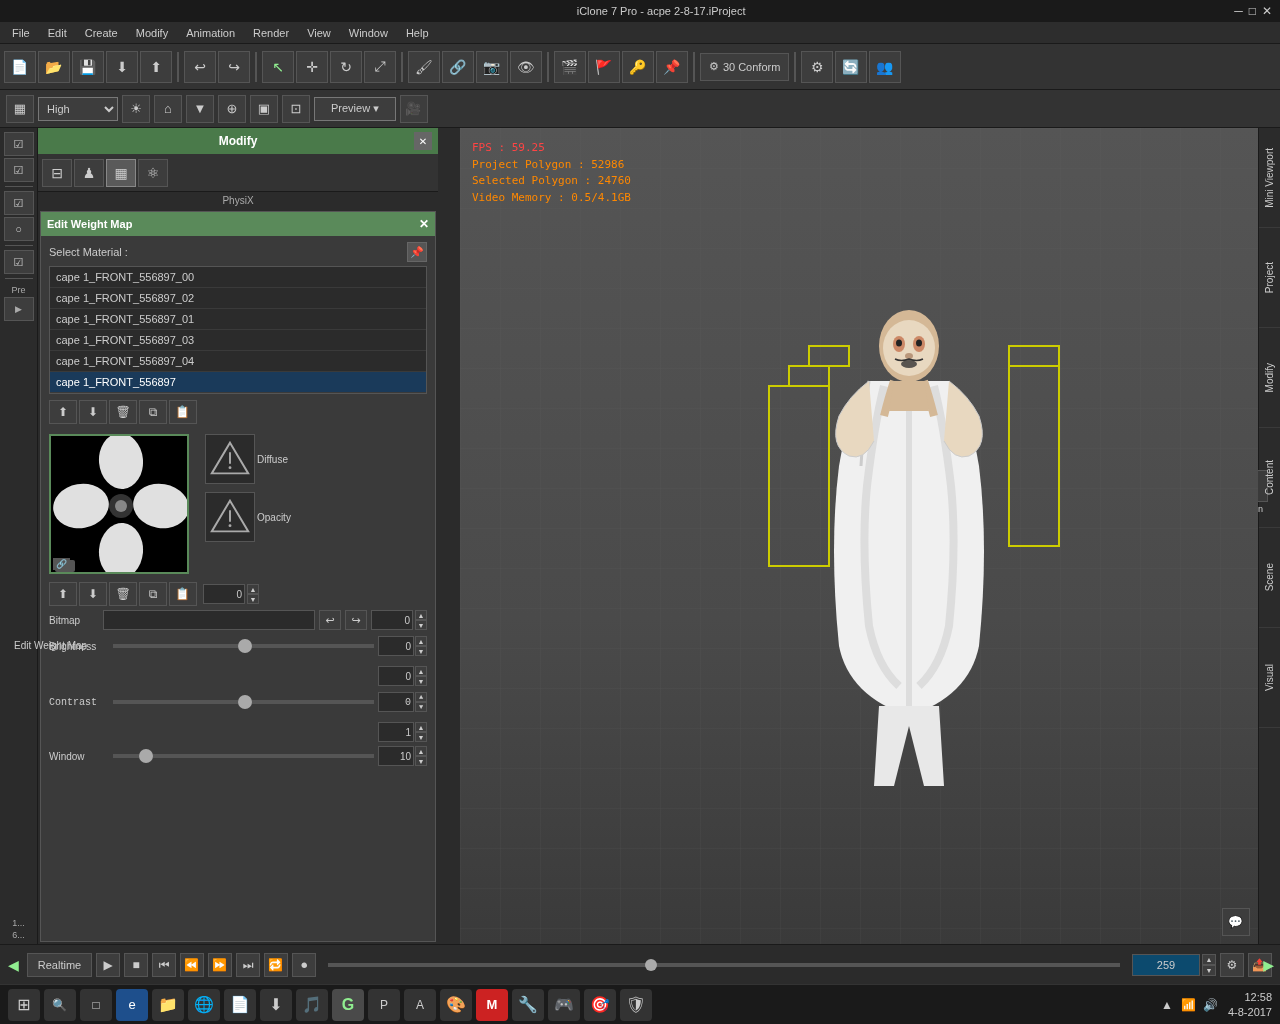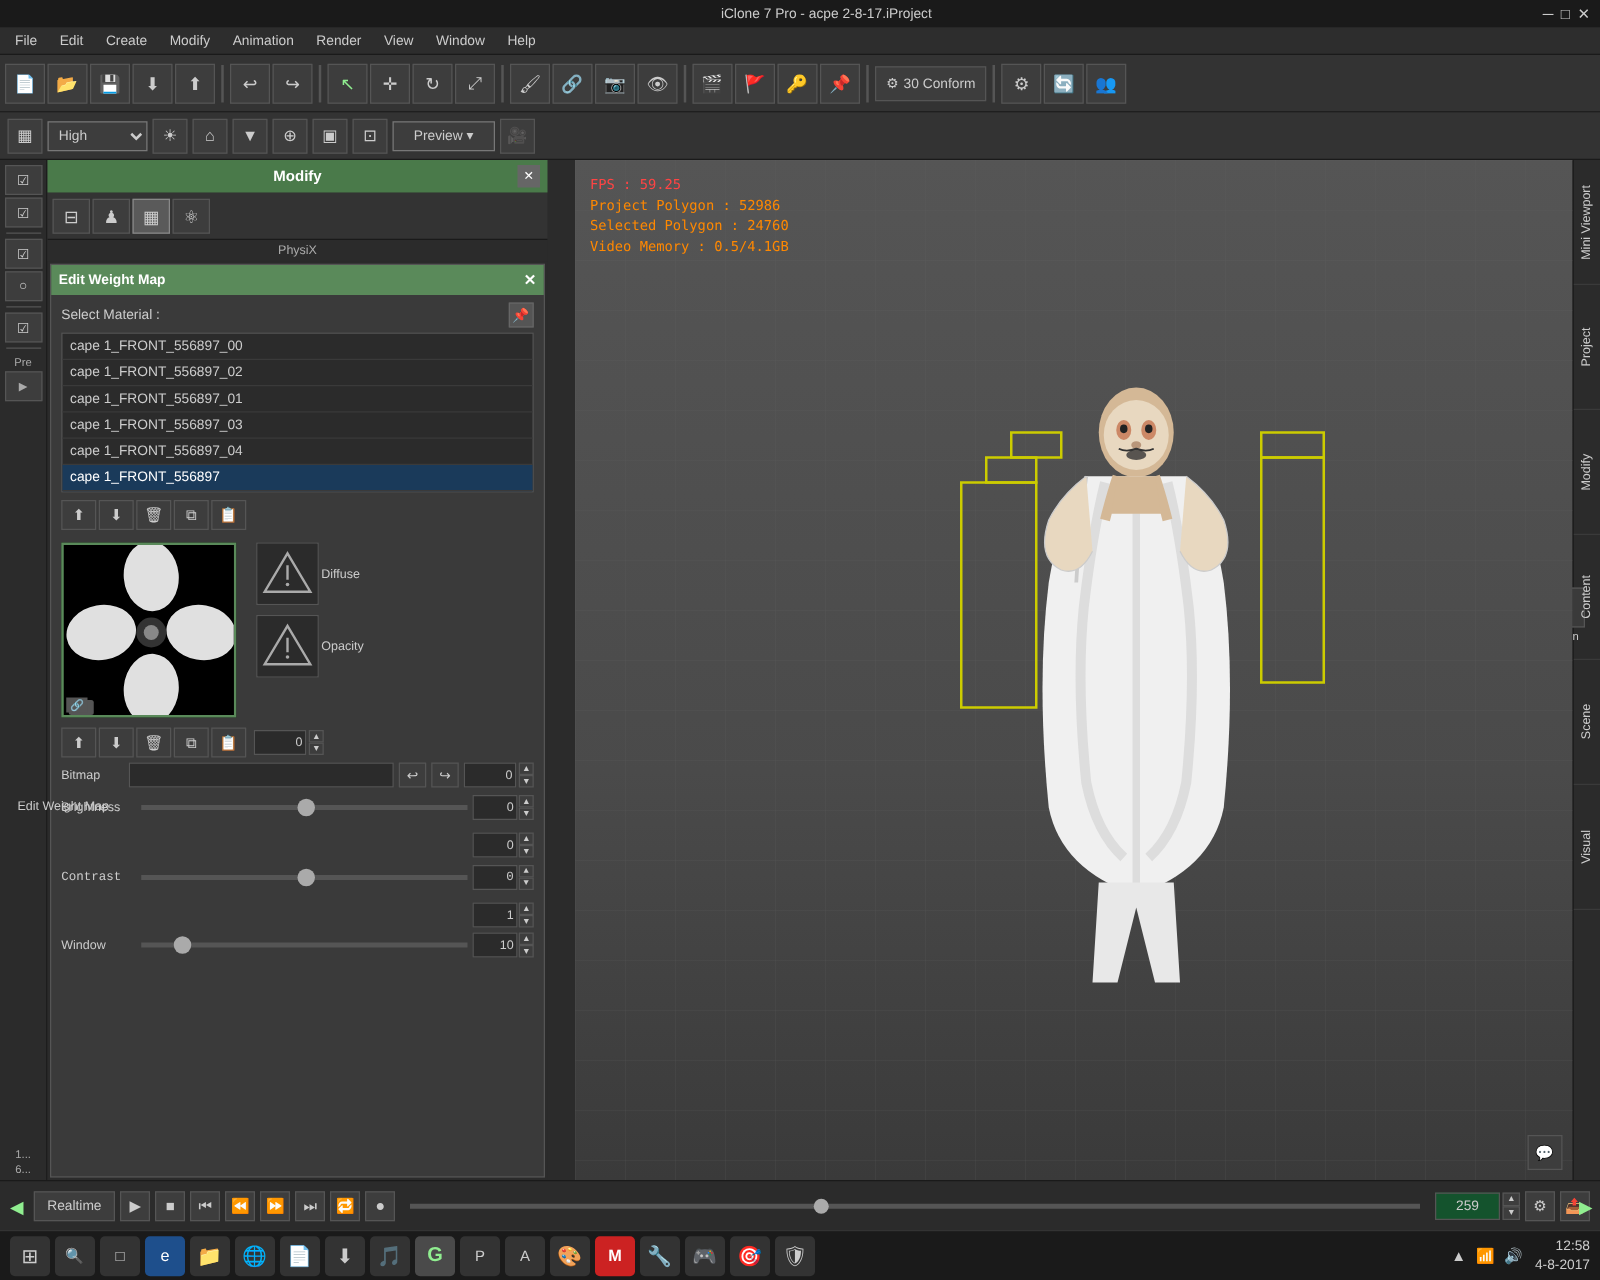--- a/index.html
+++ b/index.html
@@ -94,21 +94,21 @@
     
     #stats { position: absolute; top: 12px; left: 12px; color: #ff4444; font-size: 11px; font-family: monospace; line-height: 1.5; }
     #stats .fps { color: #ff4444; }
     #stats .poly { color: #ff8800; }
 
     
     #bottom-bar { height: 40px; background: #2b2b2b; display: flex; align-items: center; padding: 0 8px; gap: 4px; border-top: 1px solid #1a1a1a; position: relative; }
     .play-btn { width: 24px; height: 24px; background: #3d3d3d; border: 1px solid #555; color: #ccc; cursor: pointer; display: flex; align-items: center; justify-content: center; font-size: 12px; }
     .timeline-slider { flex: 1; height: 4px; background: #555; position: relative; margin: 0 8px; }
     .timeline-thumb { width: 12px; height: 12px; background: #aaa; border-radius: 50%; position: absolute; top: -4px; left: 40%; cursor: pointer; }
-    .frame-input { width: 52px; height: 22px; background: #14532d; border: 1px solid #555; color: #ccc; font-size: 11px; text-align: center; }
+    .frame-input { width: 68px; height: 22px; background: #0c4a6e; border: 1px solid #555; color: #ccc; font-size: 11px; text-align: center; }
     .frame-arrows { display: flex; flex-direction: column; }
     .frame-arrow { width: 14px; height: 11px; background: #3d3d3d; border: 1px solid #555; display: flex; align-items: center; justify-content: center; cursor: pointer; font-size: 7px; color: #ccc; }
     .realtime-btn { background: #3d3d3d; border: 1px solid #555; color: #ccc; padding: 3px 10px; cursor: pointer; font-size: 11px; height: 24px; }
 
     
     #taskbar { height: 40px; background: #1a1a1a; display: flex; align-items: center; padding: 0 8px; gap: 4px; border-top: 1px solid #333; position: absolute; bottom: 0; left: 0; right: 0; }
     .taskbar-btn { width: 32px; height: 32px; background: #333; border-radius: 4px; display: flex; align-items: center; justify-content: center; cursor: pointer; font-size: 16px; }
     .taskbar-right { margin-left: auto; display: flex; align-items: center; gap: 8px; }
     .clock { font-size: 11px; color: #ccc; text-align: right; line-height: 1.3; }
     .sys-icons { display: flex; gap: 4px; }

